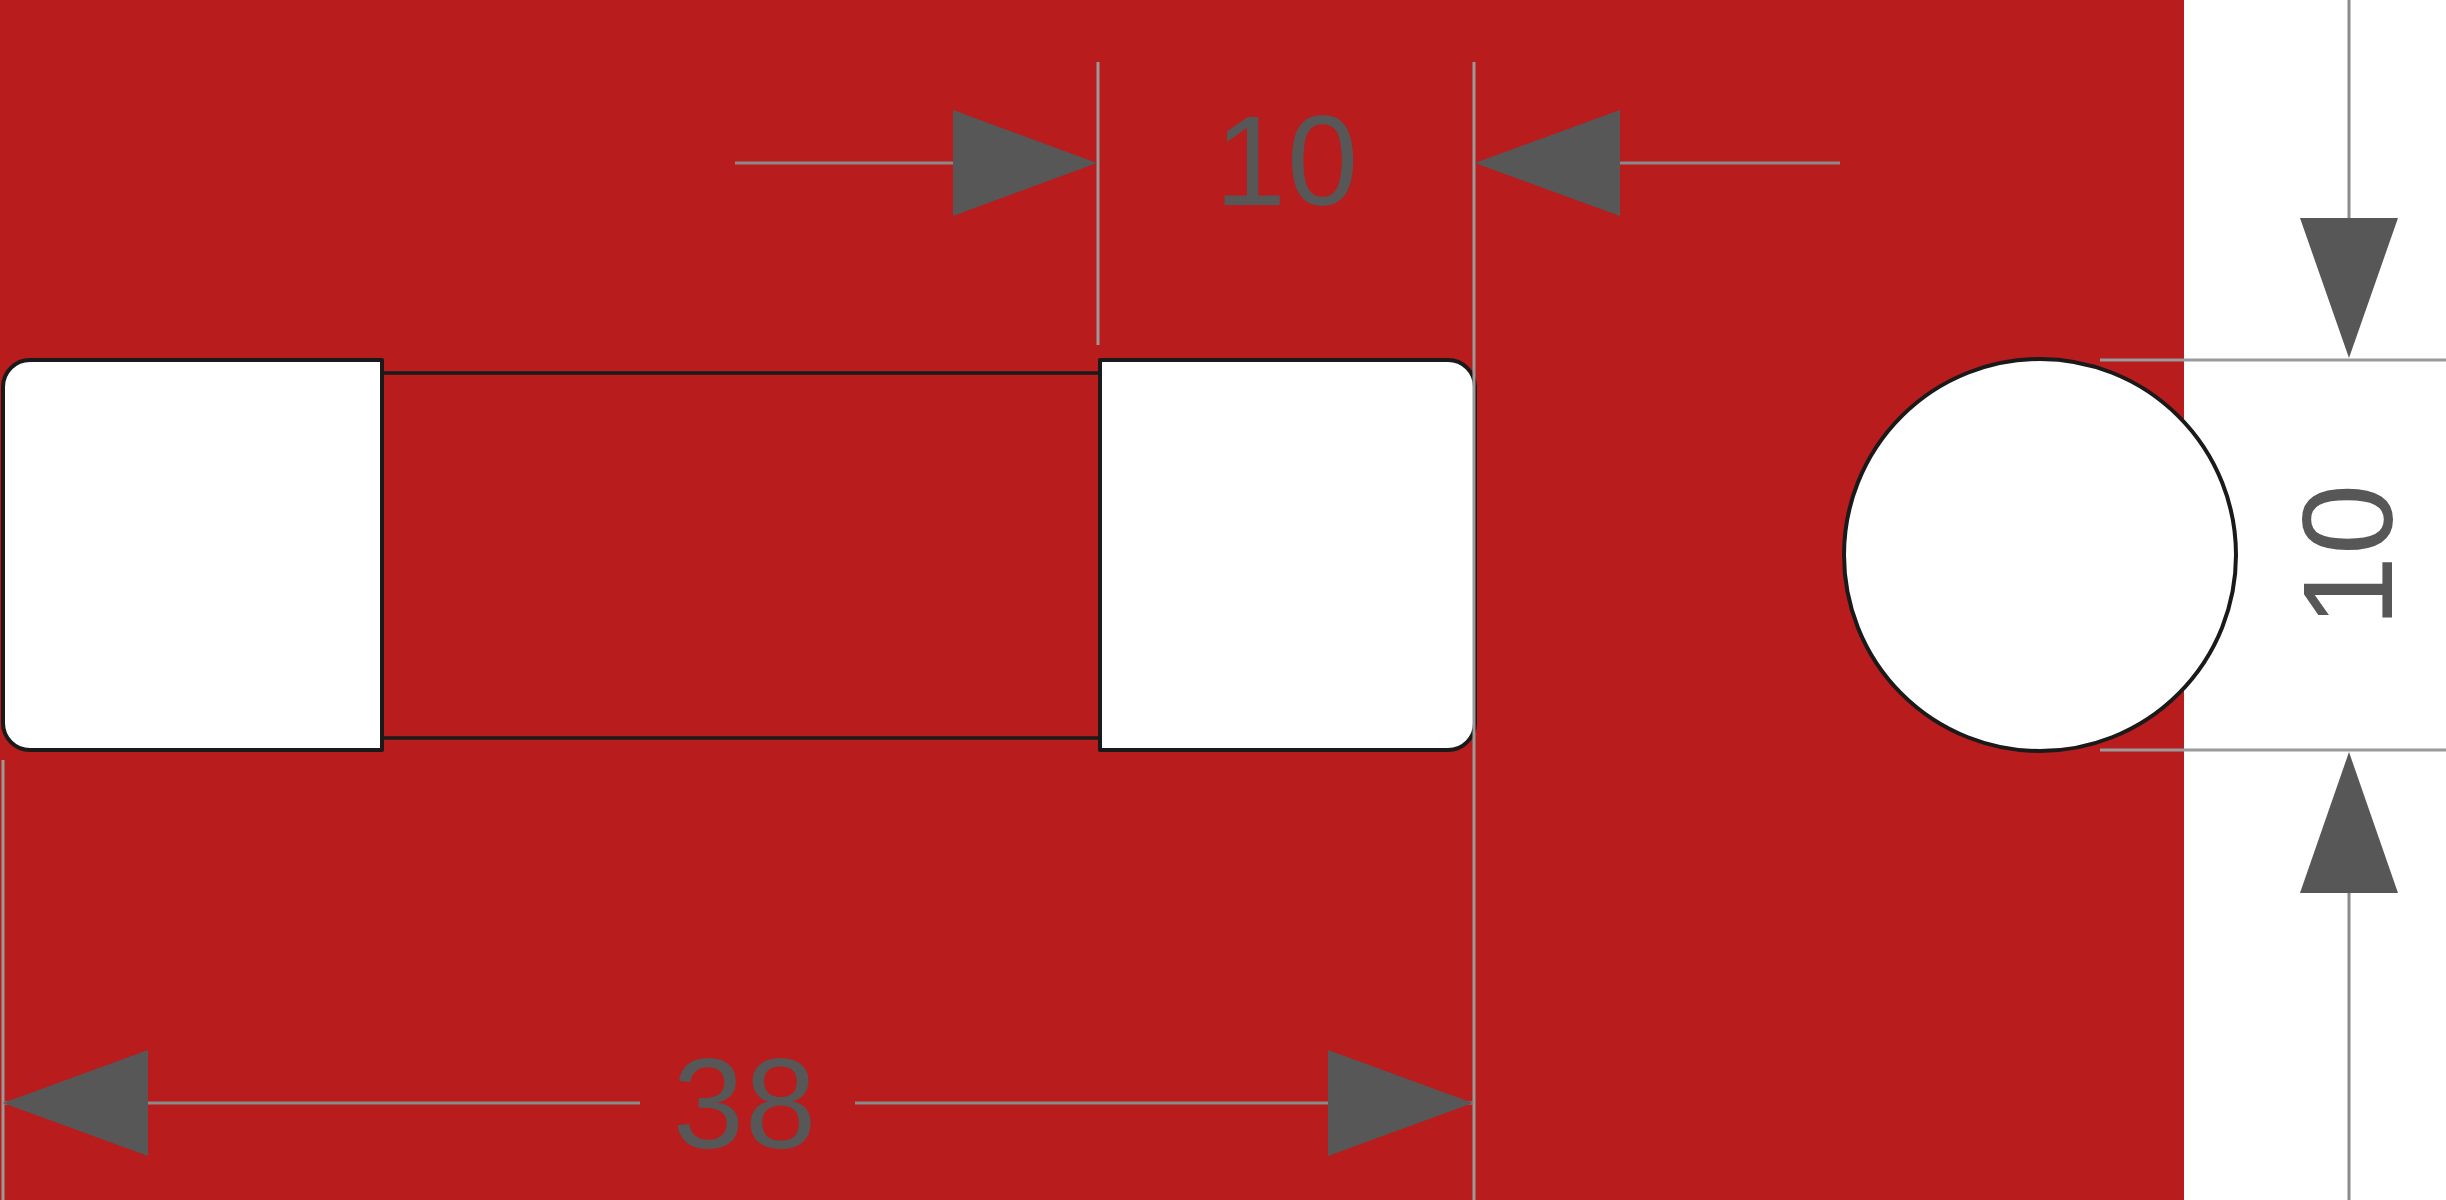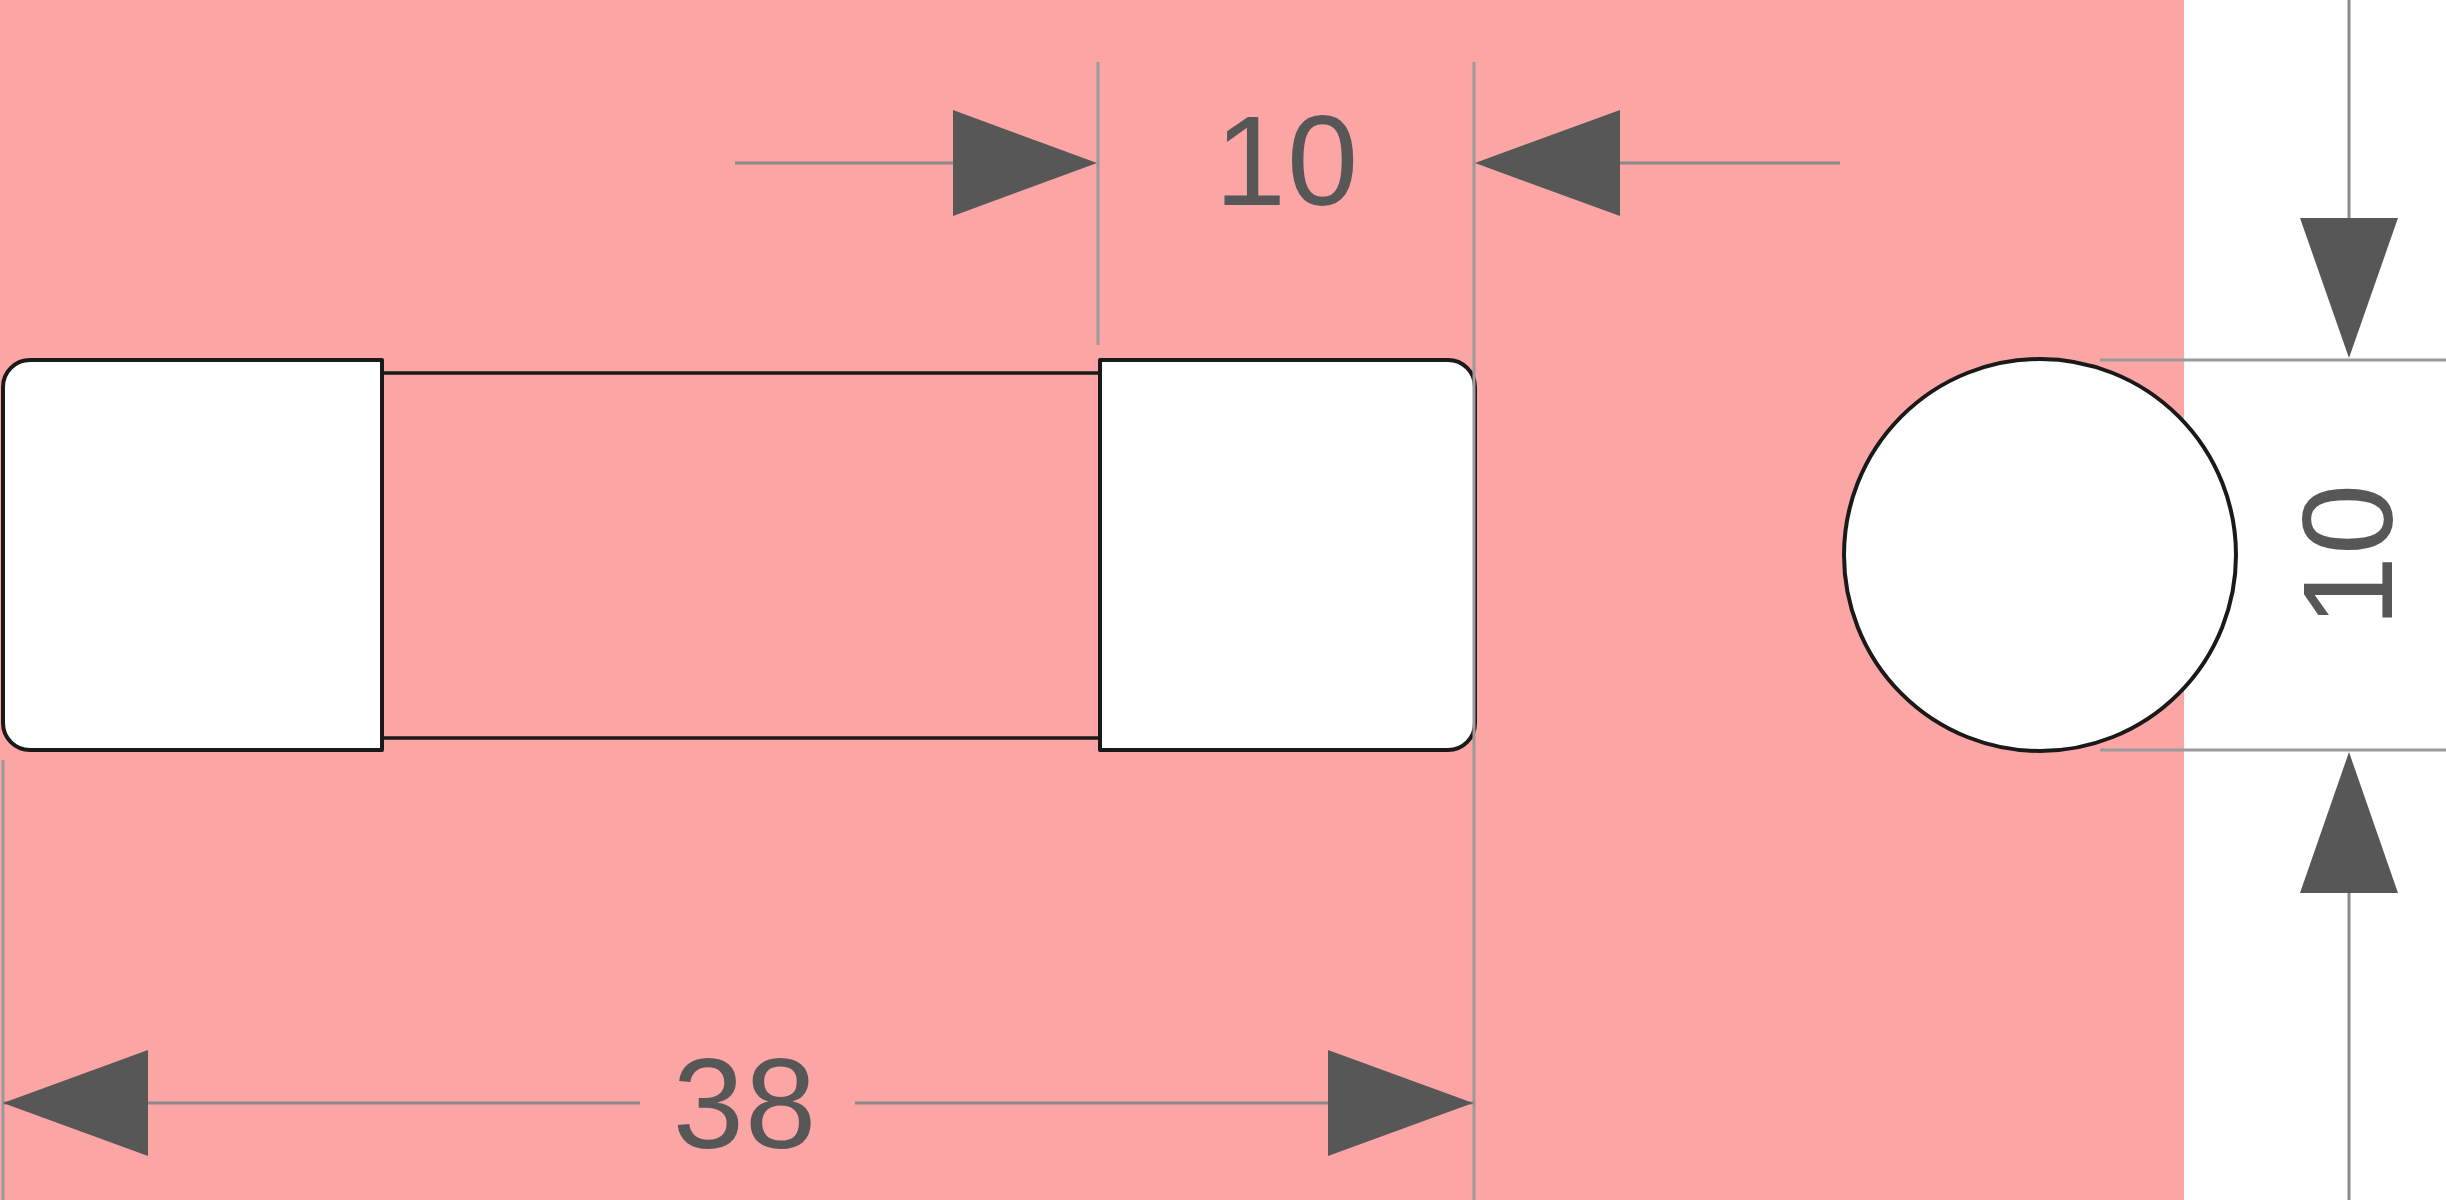--- a/index.html
+++ b/index.html
@@ -11,21 +11,21 @@
   body {
     width: 2446px;
     height: 1200px;
     overflow: hidden;
     font-family: "Liberation Sans", sans-serif;
   }
   #drawing-root {
     position: relative;
     width: 2184px;
     height: 1200px;
-    background: #fca5a5;
+    background: #b91c1c;
   }
   svg#drawing-canvas {
     display: block;
     width: 2446px;
     height: 1200px;
   }
   .part-outline {
     fill: #ffffff;
     stroke: #1a1a1a;
     stroke-width: 4;

